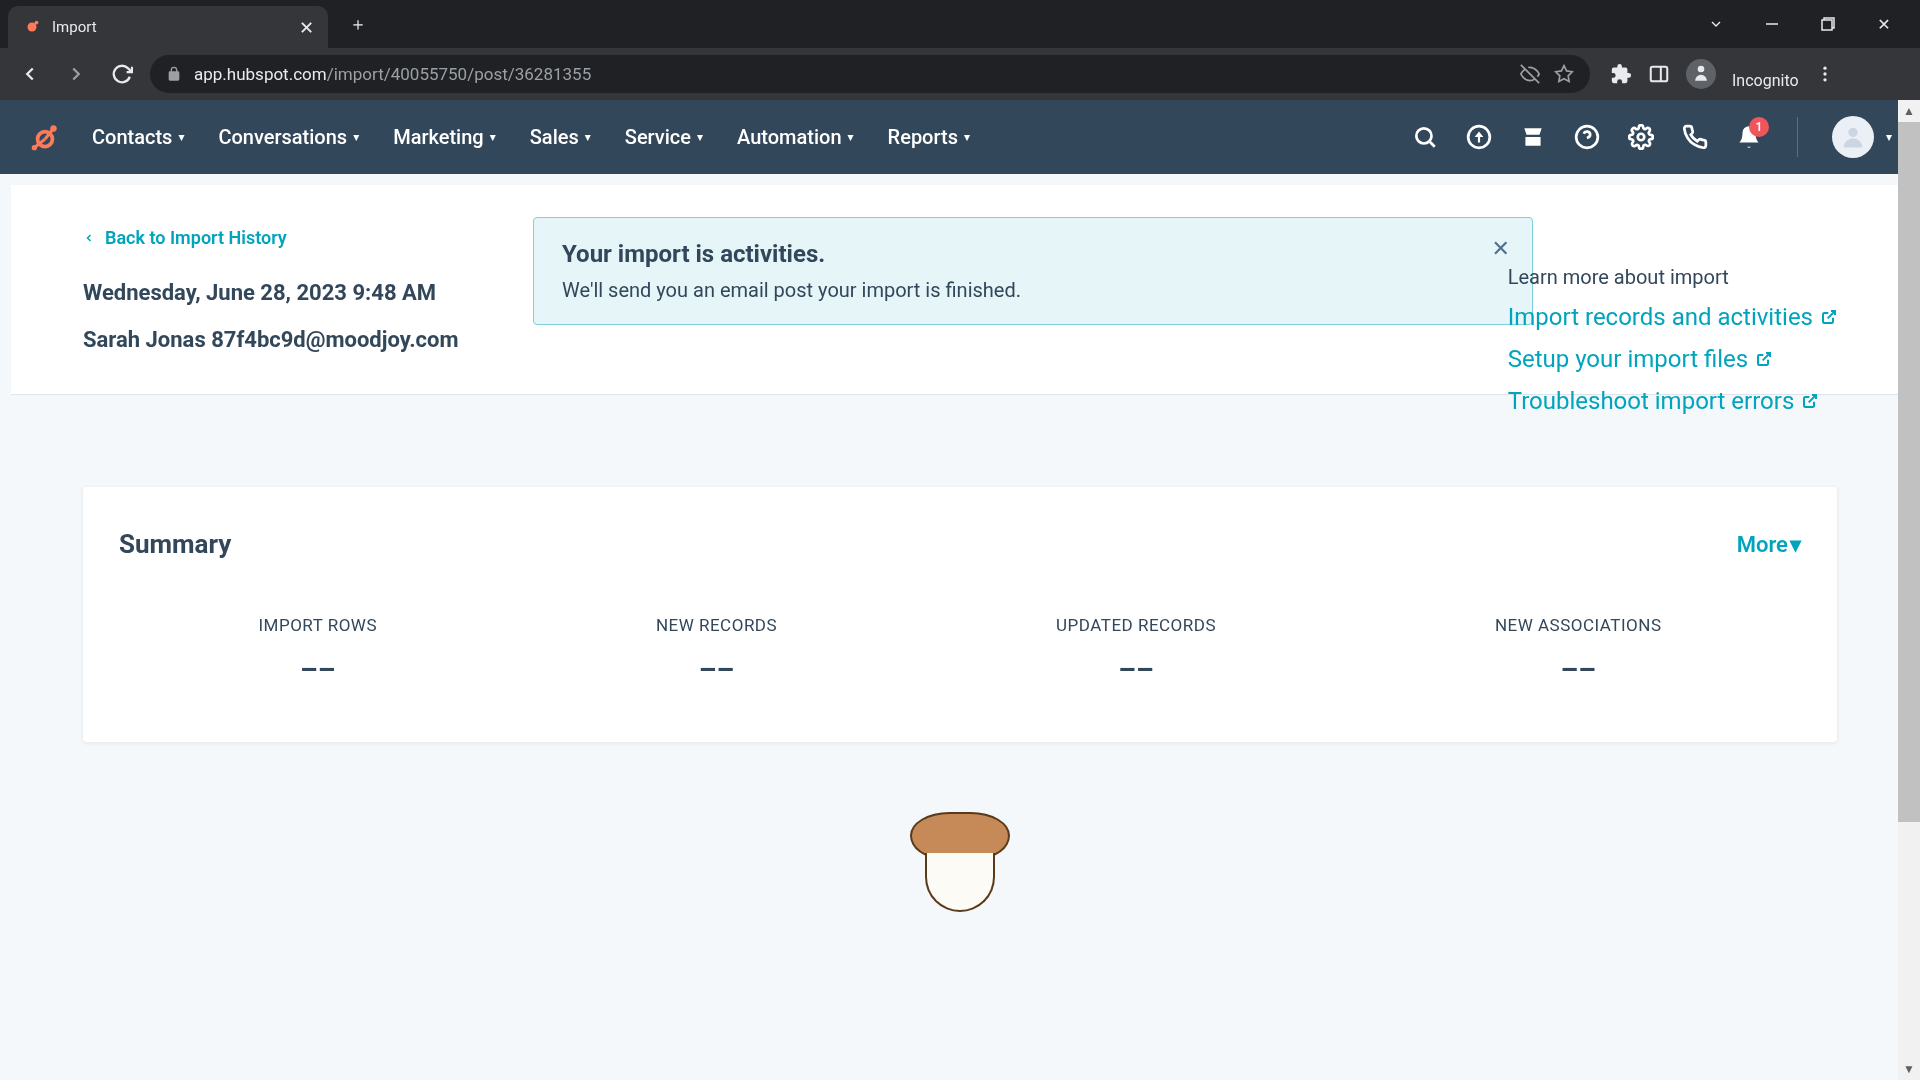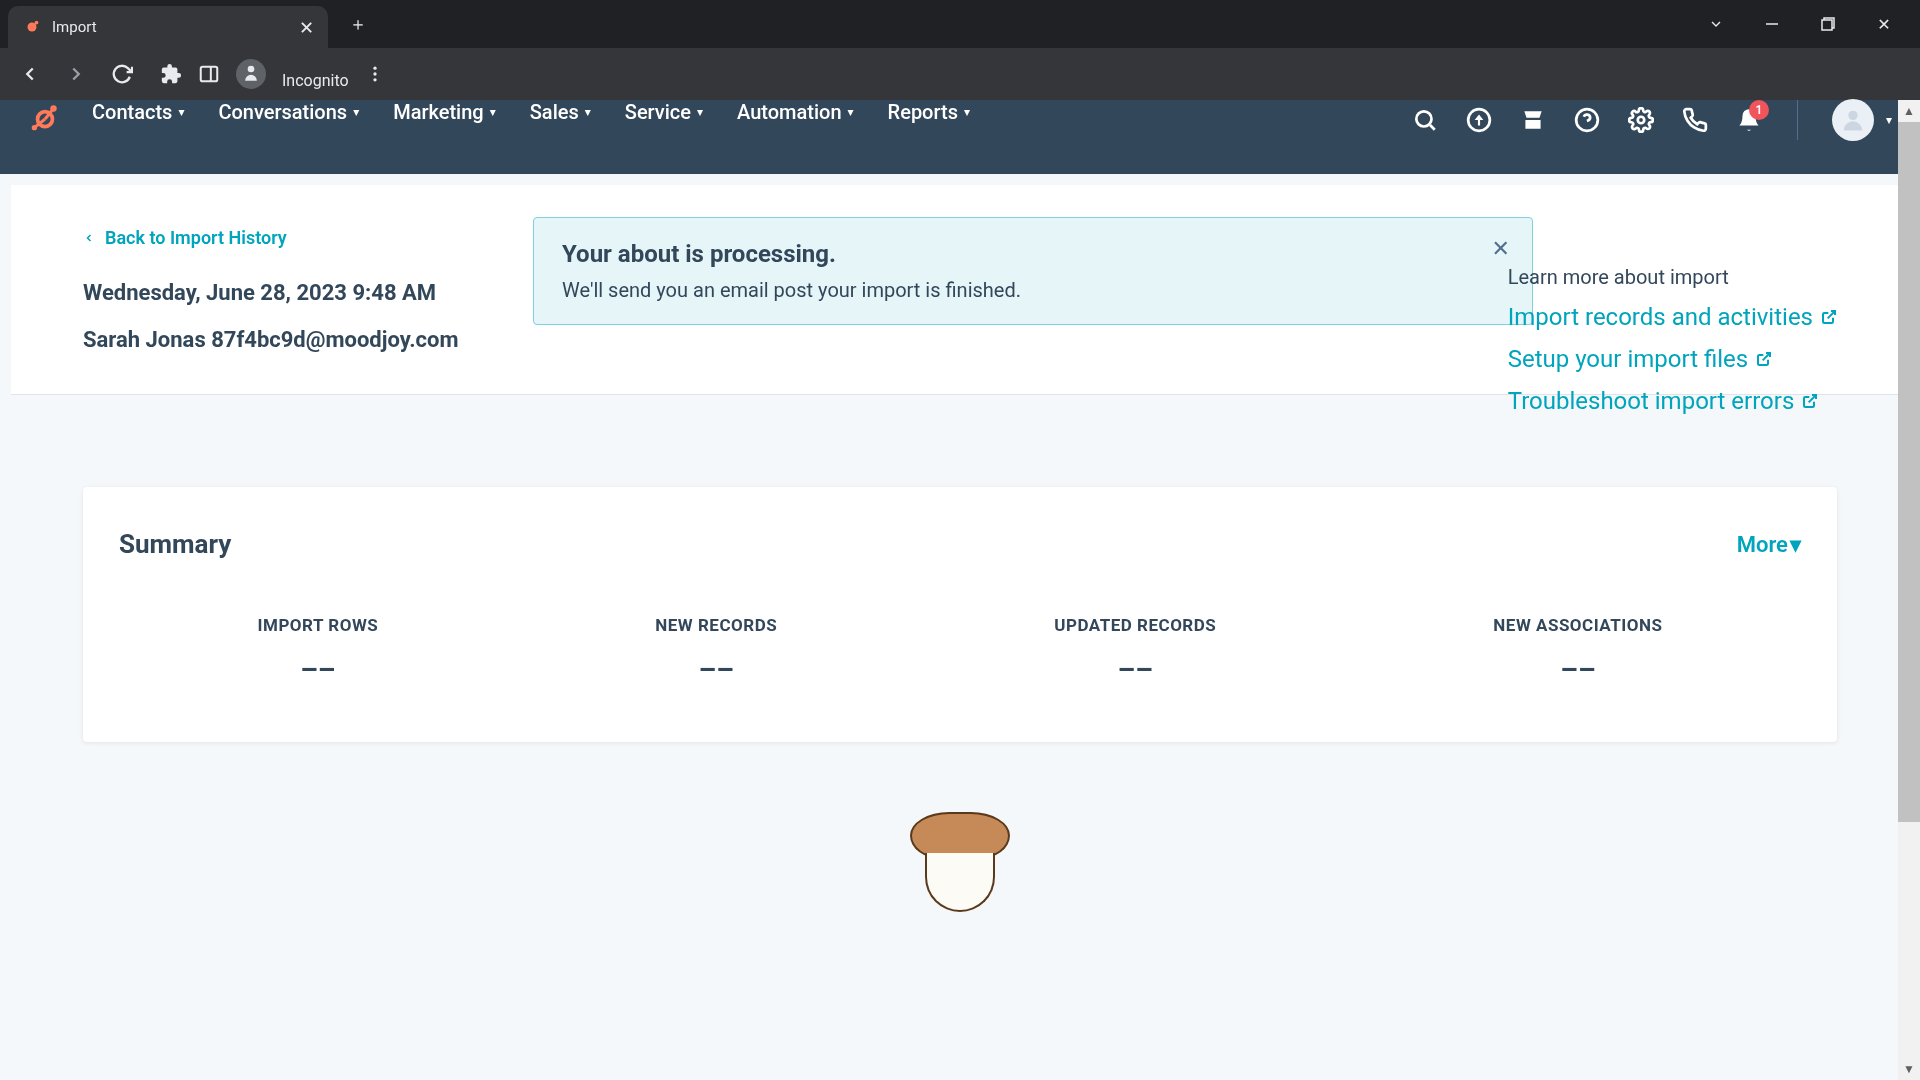--- a/index.html
+++ b/index.html
@@ -22,21 +22,21 @@
 .address-bar { flex: 0 1 1440px; height: 38px; background: #202124; border-radius: 19px; display: flex; align-items: center; padding: 0 16px; color: #e8eaed; gap: 12px; }
 .lock-icon { color: #9aa0a6; }
 .url-host { color: #e8eaed; font-size: 17px; }
 .url-path { color: #9aa0a6; font-size: 17px; }
 .addr-right { margin-left: auto; display:flex; gap: 14px; align-items:center; color:#9aa0a6; }
 .toolbar-right { display:flex; align-items:center; gap: 16px; margin-left: 10px; color:#e8eaed; }
 .incog-label { font-size: 16px; margin-top: 12px; }
 .incog-avatar { width: 30px; height:30px; border-radius:50%; background:#5f6368; display:flex; align-items:center; justify-content:center; }
 
 
-.app-nav { height: 74px; background: #33475b; display: flex; align-items: flex-start; padding: 0 28px; gap: 30px; }
+.app-nav { height: 74px; background: #33475b; display: flex; align-items: center; padding: 0 28px; gap: 30px; }
 .app-logo { width: 34px; height: 34px; display:flex; align-items:center; justify-content:center; }
 .nav-items { display:flex; gap: 34px; }
 .nav-item { color: #fff; font-size: 20px; font-weight: 500; display:flex; align-items:center; gap:6px; cursor:pointer; }
 .nav-item .caret { font-size: 12px; }
 .nav-spacer { flex:1; }
 .nav-icons { display:flex; gap: 26px; align-items:center; }
 .nav-icon { color:#fff; width: 28px; height:28px; display:flex; align-items:center; justify-content:center; cursor:pointer; position:relative; }
 .badge-dot { position:absolute; top:-6px; right:-6px; background:#f2545b; color:#fff; font-size:12px; border-radius:50%; width:20px; height:20px; display:flex; align-items:center; justify-content:center; font-weight:600; }
 .nav-divider { width:1px; height:40px; background:#516f90; margin: 0 8px; }
 .avatar-circle { width:42px; height:42px; border-radius:50%; background:#eaf0f6; display:flex; align-items:center; justify-content:center; }
@@ -60,21 +60,21 @@
 .help-heading { color:#33475b; font-size:20px; margin-bottom: 14px; }
 .help-link { color:#00a4bd; font-size:24px; font-weight:400; display:flex; align-items:center; gap:8px; margin-bottom: 14px; cursor:pointer; }
 .ext-icon { width:16px; height:16px; }
 
 .summary-card { background:#fff; margin: 92px 72px 0 72px; border-radius: 4px; box-shadow: 0 1px 4px rgba(0,0,0,.08); padding: 42px 36px 56px 36px; }
 .summary-header { display:flex; justify-content:space-between; align-items:center; }
 .summary-title { color:#33475b; font-size:26px; font-weight:700; }
 .more-link { color:#00a4bd; font-size:22px; font-weight:600; display:flex; align-items:center; gap:2px; cursor:pointer; }
 .stats-row { display:flex; justify-content:space-around; margin-top: 56px; }
 .stat { text-align:center; }
-.stat-label { color:#33475b; font-size:17px; font-weight:700; letter-spacing:.5px; }
+.stat-label { color:#33475b; font-size:17px; font-weight:400; letter-spacing:.5px; }
 .stat-value { color:#33475b; font-size:28px; font-weight:700; margin-top:18px; }
 
 .acorn { width:110px; height:100px; margin: 70px auto 0 auto; display:flex; flex-direction:column; align-items:center; }
 .acorn-cap { width:100px; height:48px; background:#c68958; border: 2px solid #5a3a1a; border-radius: 50px 50px 40px 40px / 30px 30px 30px 30px; }
 .acorn-body { width:70px; height:60px; background:#fcfbf5; border-left:2px solid #5a3a1a; border-right:2px solid #5a3a1a; border-bottom:2px solid #5a3a1a; border-radius: 0 0 40px 40px; margin-top:-6px; }
 
 
 .fake-scrollbar { position:fixed; right:0; top:100px; bottom:0; width:22px; background:#f1f1f1; }
 .fake-thumb { width:100%; background:#c1c1c1; height:700px; }
 .fake-scroll-up, .fake-scroll-down { height:22px; width:100%; display:flex; align-items:center; justify-content:center; color:#606060; font-size:12px;}
@@ -130,20 +130,41 @@
   <div class="nav-btn">
     <svg width="22" height="22" viewBox="0 0 24 24" fill="none" stroke="currentColor" stroke-width="2.5">
         <polyline points="9 18 15 12 9 6"></polyline>
       </svg>
   </div>
   <div class="nav-btn enabled">
     <svg width="22" height="22" viewBox="0 0 24 24" fill="none" stroke="currentColor" stroke-width="2.5">
         <path d="M23 4v6h-6"></path>
         <path d="M20.49 15a9 9 0 1 1-2.12-9.36L23 10"></path>
       </svg>
+  </div>
+  <div class="address-bar">
+    <span class="lock-icon">
+      <svg width="16" height="16" viewBox="0 0 24 24" fill="currentColor">
+          <path d="M18 8h-1V6a5 5 0 0 0-10 0v2H6a2 2 0 0 0-2 2v10a2 2 0 0 0 2 2h12a2 2 0 0 0 2-2V10a2 2 0 0 0-2-2zM9 6a3 3 0 0 1 6 0v2H9z"></path>
+        </svg>
+    </span>
+    <span><span class="url-host">app.hubspot.com</span><span class="url-path">/import/40055750/post/36281355</span></span>
+    <div class="addr-right">
+      <span>
+        <svg width="20" height="20" viewBox="0 0 24 24" fill="none" stroke="currentColor" stroke-width="2">
+            <path d="M17.94 17.94A10.07 10.07 0 0 1 12 20c-7 0-11-8-11-8a18.45 18.45 0 0 1 5.06-5.94M9.9 4.24A9.12 9.12 0 0 1 12 4c7 0 11 8 11 8a18.5 18.5 0 0 1-2.16 3.19"></path>
+            <line x1="1" y1="1" x2="23" y2="23"></line>
+          </svg>
+      </span>
+      <span>
+        <svg width="20" height="20" viewBox="0 0 24 24" fill="none" stroke="currentColor" stroke-width="2">
+            <polygon points="12 2 15.09 8.26 22 9.27 17 14.14 18.18 21.02 12 17.77 5.82 21.02 7 14.14 2 9.27 8.91 8.26 12 2"></polygon>
+          </svg>
+      </span>
+    </div>
   </div>
   <div class="toolbar-right">
     <span>
       <svg width="22" height="22" viewBox="0 0 24 24" fill="currentColor">
           <path d="M20.5 11H19V7a2 2 0 0 0-2-2h-4V3.5a2.5 2.5 0 0 0-5 0V5H4a2 2 0 0 0-2 2v3.8h1.5a2.7 2.7 0 0 1 0 5.4H2V20a2 2 0 0 0 2 2h3.8v-1.5a2.7 2.7 0 0 1 5.4 0V22H17a2 2 0 0 0 2-2v-4h1.5a2.5 2.5 0 0 0 0-5z"></path>
         </svg>
     </span>
     <span>
       <svg width="22" height="22" viewBox="0 0 24 24" fill="none" stroke="currentColor" stroke-width="2.2">
           <rect x="3" y="4" width="18" height="16" rx="2"></rect>
@@ -269,21 +290,21 @@
         <svg width="12" height="12" viewBox="0 0 24 24" fill="none" stroke="currentColor" stroke-width="3">
             <polyline points="15 18 9 12 15 6"></polyline>
           </svg>
         <span>Back to Import History</span>
       </a>
       <div class="meta-date">Wednesday, June 28, 2023 9:48 AM</div>
       <div class="meta-user">Sarah Jonas 87f4bc9d@moodjoy.com</div>
     </div>
 
     <div class="alert-box">
-      <div class="alert-title">Your about is processing.</div>
+      <div class="alert-title">Your import is activities.</div>
       <div class="alert-subtitle">We'll send you an email post your import is finished.</div>
       <span class="alert-close">✕</span>
     </div>
 
     <div class="help-col">
       <div class="help-heading">Learn more about import</div>
       <a class="help-link">
         <span>Import records and activities</span>
         <svg class="ext-icon" viewBox="0 0 24 24" fill="none" stroke="currentColor" stroke-width="3">
             <path d="M18 13v6a2 2 0 0 1-2 2H5a2 2 0 0 1-2-2V8a2 2 0 0 1 2-2h6"></path>

